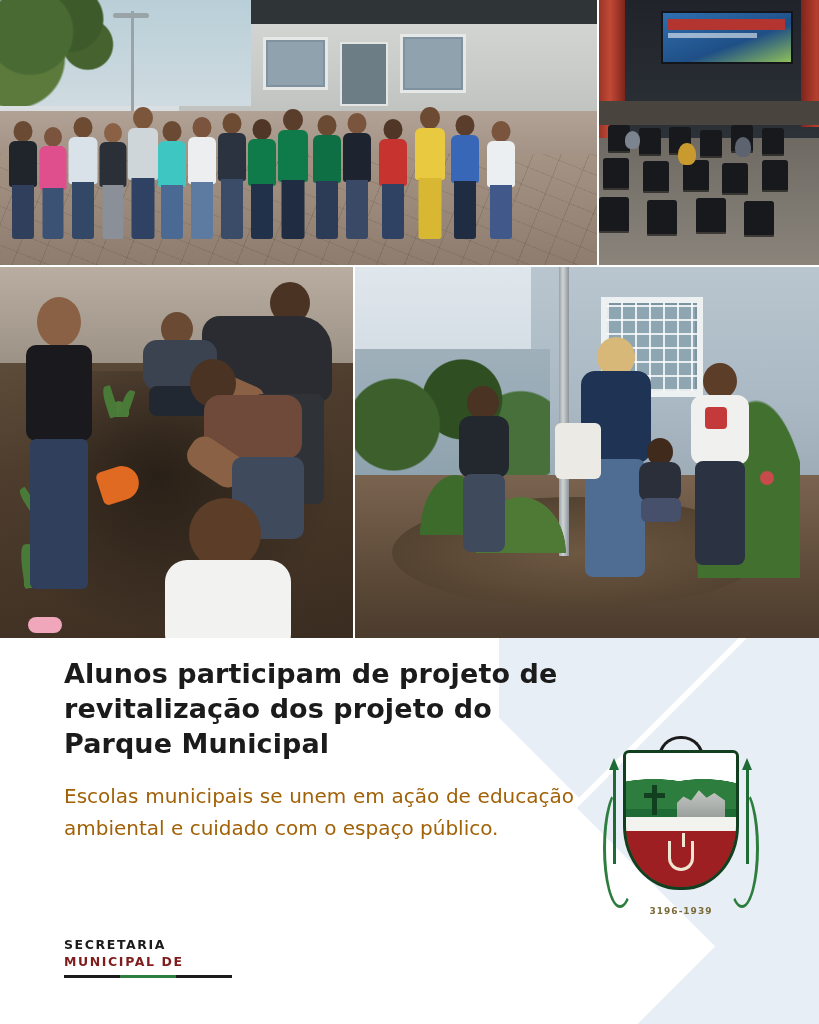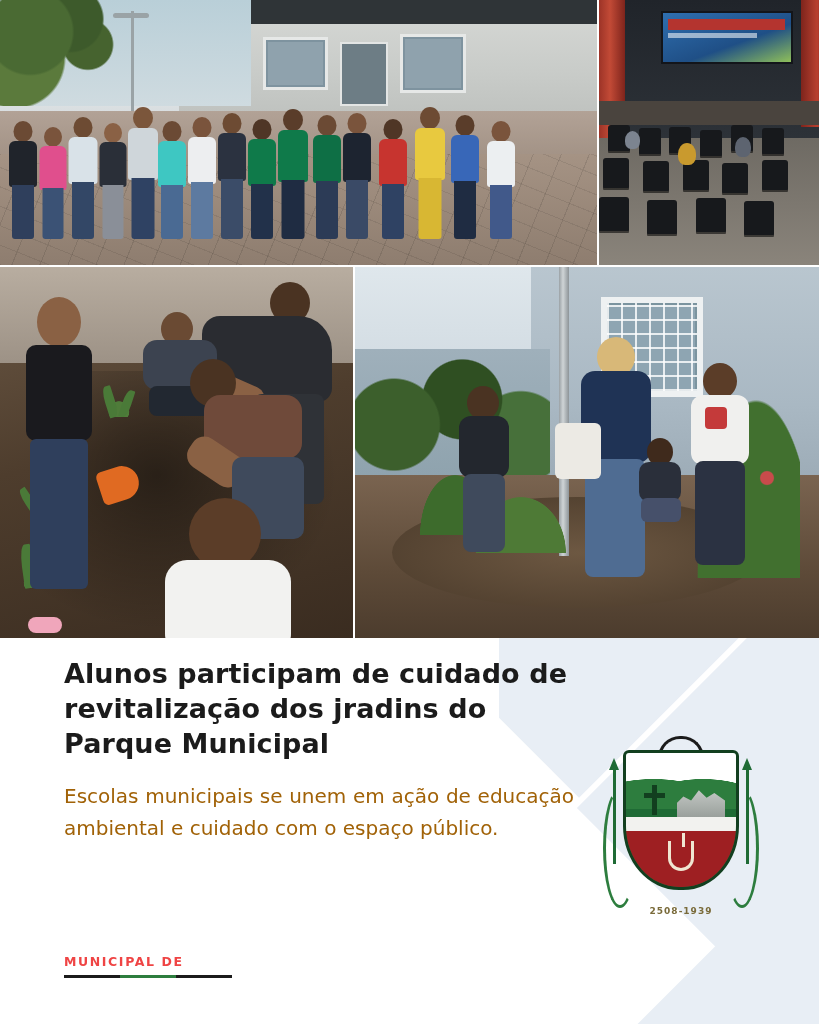--- a/index.html
+++ b/index.html
@@ -288,21 +288,21 @@
   }
   .sec-line1 {
     font-size: 12.5px;
     letter-spacing: 1.6px;
     color: #1b1b1b;
     font-weight: bold;
   }
   .sec-line2 {
     font-size: 12.5px;
     letter-spacing: 1.6px;
-    color: #ef4444;
+    color: #7f1d1d;
     font-weight: bold;
     margin-top: 2px;
   }
   .sec-rule {
     display: flex;
     width: 168px;
     height: 3px;
     margin: 6px 0 4px 0;
   }
   .sec-rule span { flex: 1 1 0; }
@@ -663,25 +663,26 @@
   </div>
 
   <div class="caption">
 
     <div class="deco">
       <div class="chev deco-b"></div>
       <div class="chev deco-a"></div>
       <div class="chev deco-c"></div>
     </div>
 
-    <h1 class="headline">Alunos participam de cuidado de revitalização dos jradins do Parque Municipal</h1>
+    <h1 class="headline">Alunos participam de projeto de revitalização dos projeto do Parque Municipal</h1>
 
     <p class="subhead">Escolas municipais se unem em ação de educação ambiental e cuidado com o espaço público.</p>
 
     <div class="sec-logo">
+      <div class="sec-line1">SECRETARIA</div>
       <div class="sec-line2">MUNICIPAL DE</div>
       <div class="sec-rule">
         <span style="background:#1b1b1b"></span>
         <span style="background:#2d7d3e"></span>
         <span style="background:#1b1b1b"></span>
       </div>
     </div>
 
     <div class="brasao">
       <div class="crest"></div>
@@ -691,16 +692,16 @@
       <div class="wreath-r"></div>
       <div class="shield">
         <div class="shield-sky"></div>
         <div class="shield-hills"></div>
         <div class="shield-town"></div>
         <div class="cross"></div>
         <div class="shield-band"></div>
         <div class="shield-red"></div>
         <div class="lyre"></div>
       </div>
-      <div class="date">2508-1939</div>
+      <div class="date">3196-1939</div>
     </div>
   </div>
 </div>
 
 </body></html>

